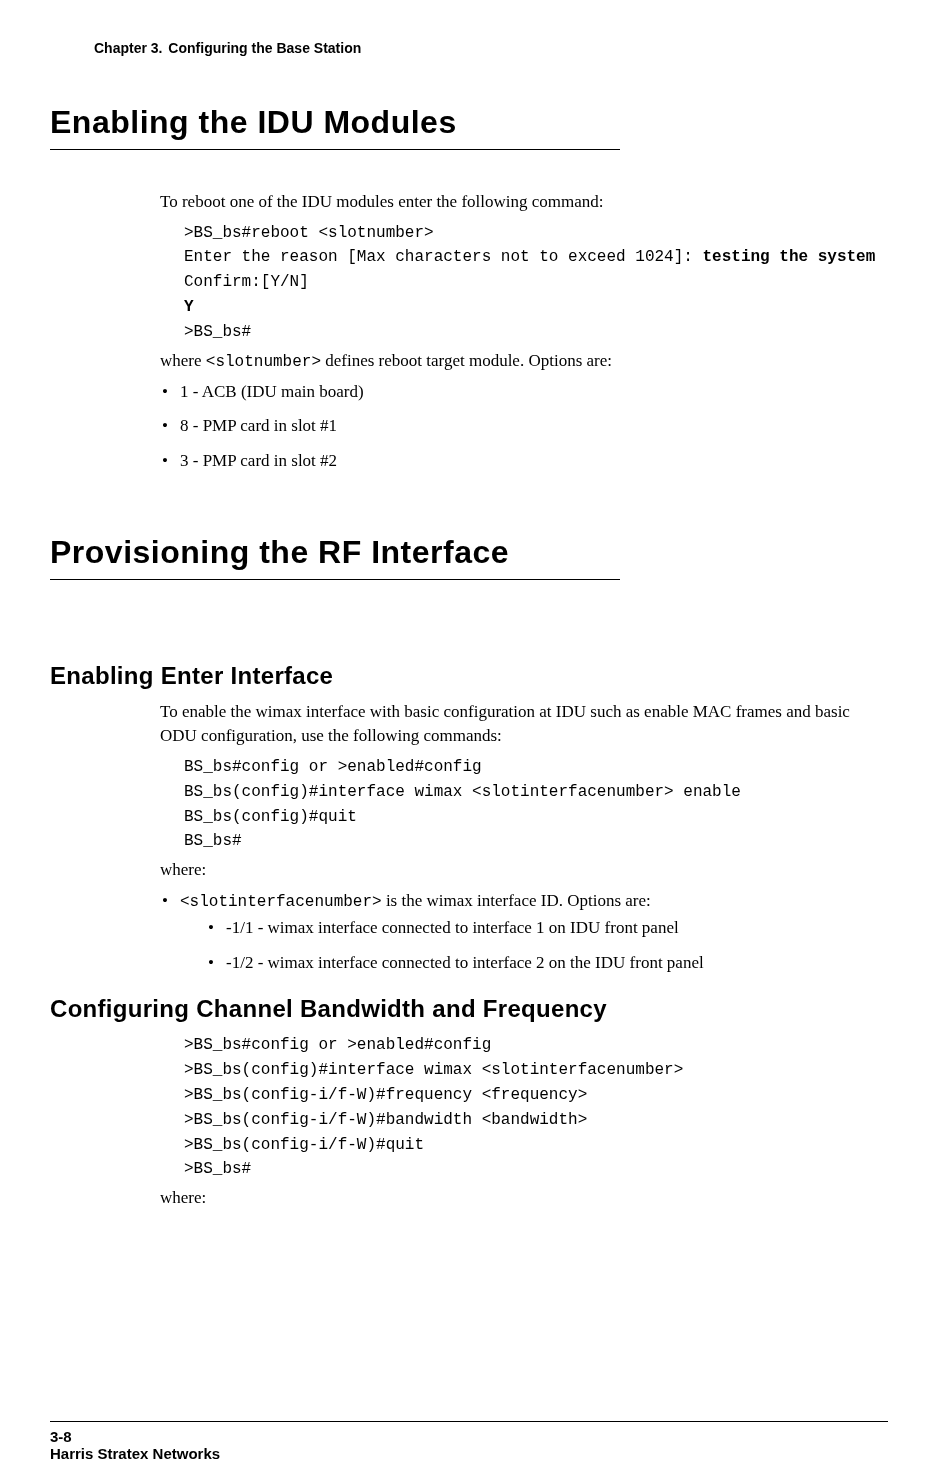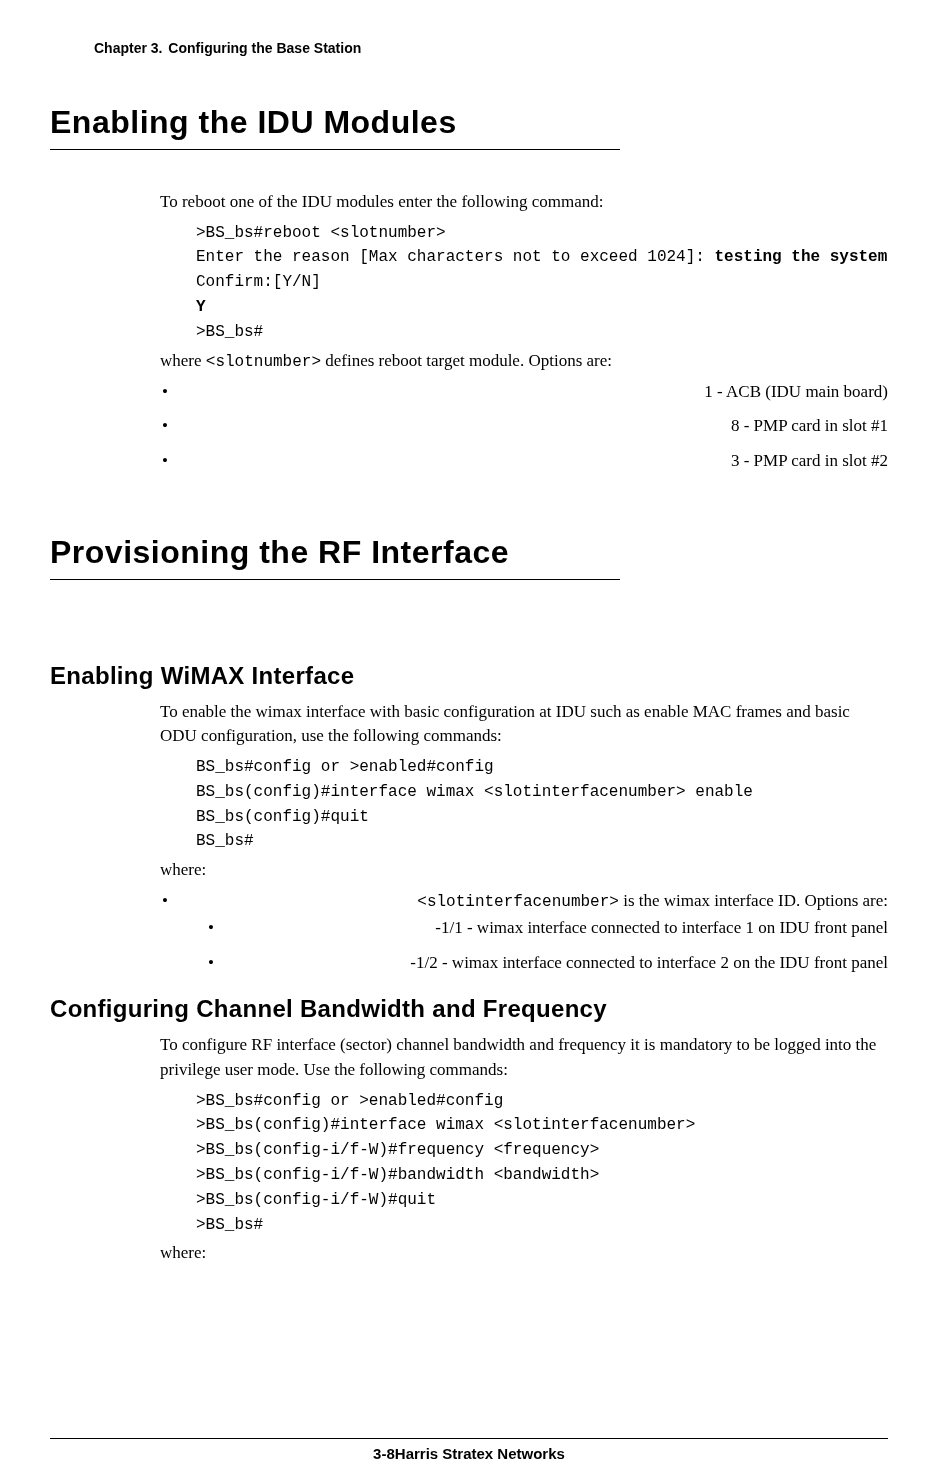--- a/index.html
+++ b/index.html
@@ -52,21 +52,21 @@
       font-size: 17px;
       line-height: 1.45;
     }
     .body-text {
       font-family: Georgia, 'Times New Roman', serif;
       margin-bottom: 6px;
     }
     .code-block {
       font-family: 'Courier New', monospace;
       font-size: 16px;
-      margin-left: 36px;
+      margin-left: 24px;
       margin-top: 4px;
       margin-bottom: 4px;
       line-height: 1.55;
       white-space: pre-wrap;
     }
     .code-inline {
       font-family: 'Courier New', monospace;
       font-size: 16px;
     }
     .bold-mono {
@@ -74,21 +74,20 @@
       font-weight: bold;
     }
     ul {
       list-style: none;
       margin-top: 6px;
     }
     ul.outer > li {
       position: relative;
       padding-left: 20px;
       margin-bottom: 10px;
-      text-align: right;
     }
     ul.outer > li::before {
       content: "•";
       position: absolute;
       left: 2px;
       top: 0;
     }
     ul.inner {
       margin-left: 26px;
       margin-top: 2px;
@@ -111,21 +110,22 @@
       position: absolute;
       bottom: 22px;
       left: 50px;
       right: 50px;
       border-top: 1px solid #000;
       padding-top: 6px;
       font-family: Verdana, Arial, sans-serif;
       font-weight: bold;
       font-size: 15px;
       display: flex;
-      justify-content: center;
+      justify-content: flex-end;
+      flex-direction: column;
     }
   </style>
 </head>
 <body>
 
 <div class="header">
   <span class="chapter-num">Chapter 3.</span>
   <span>Configuring the Base Station</span>
 </div>
 
@@ -149,42 +149,41 @@
   </ul>
 </div>
 
 <div class="section-gap"></div>
 
 <h1>Provisioning the RF Interface</h1>
 <hr class="h1-rule">
 
 <div style="height:22px;"></div>
 
-<h2>Enabling WiMAX Interface</h2>
+<h2>Enabling Enter Interface</h2>
 <div class="content">
   <p class="body-text">To enable the wimax interface with basic configuration at IDU such as enable MAC frames and basic ODU configuration, use the following commands:</p>
   <div class="code-block"><span>BS_bs#config or &gt;enabled#config</span>
 <span>BS_bs(config)#interface wimax &lt;slotinterfacenumber&gt; enable</span>
 <span>BS_bs(config)#quit</span>
 <span>BS_bs#</span></div>
   <p class="body-text">where:</p>
   <ul class="outer">
     <li>
       <span class="code-inline">&lt;slotinterfacenumber&gt;</span><span> is the wimax interface ID. Options are:</span>
       <ul class="inner">
         <li>-1/1 - wimax interface connected to interface 1 on IDU front panel</li>
         <li>-1/2 - wimax interface connected to interface 2 on the IDU front panel</li>
       </ul>
     </li>
   </ul>
 </div>
 
 <h2>Configuring Channel Bandwidth and Frequency</h2>
 <div class="content">
-  <p class="body-text">To configure RF interface (sector) channel bandwidth and frequency it is mandatory to be logged into the privilege user mode. Use the following commands:</p>
   <div class="code-block"><span>&gt;BS_bs#config or &gt;enabled#config</span>
 <span>&gt;BS_bs(config)#interface wimax &lt;slotinterfacenumber&gt;</span>
 <span>&gt;BS_bs(config-i/f-W)#frequency &lt;frequency&gt;</span>
 <span>&gt;BS_bs(config-i/f-W)#bandwidth &lt;bandwidth&gt;</span>
 <span>&gt;BS_bs(config-i/f-W)#quit</span>
 <span>&gt;BS_bs#</span></div>
   <p class="body-text">where:</p>
 </div>
 
 <div class="footer">

